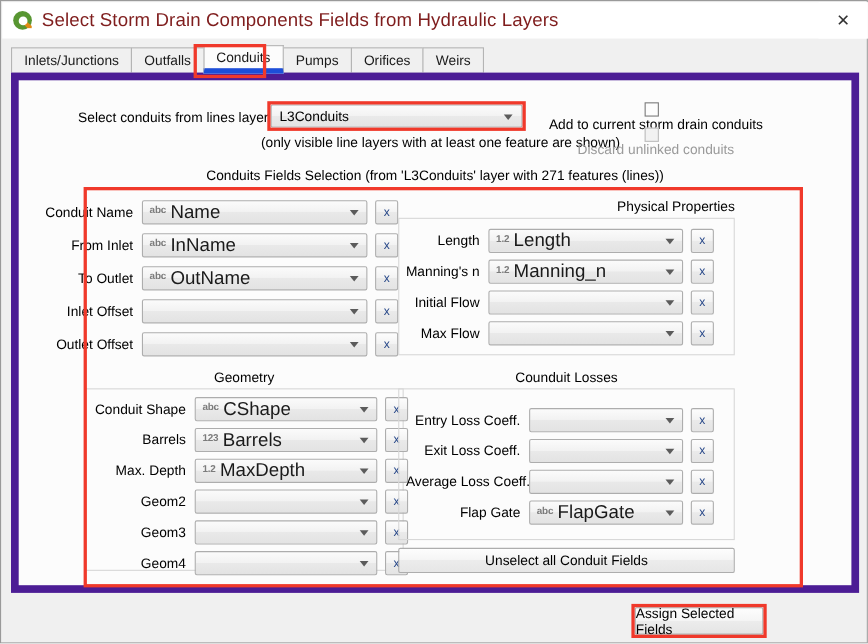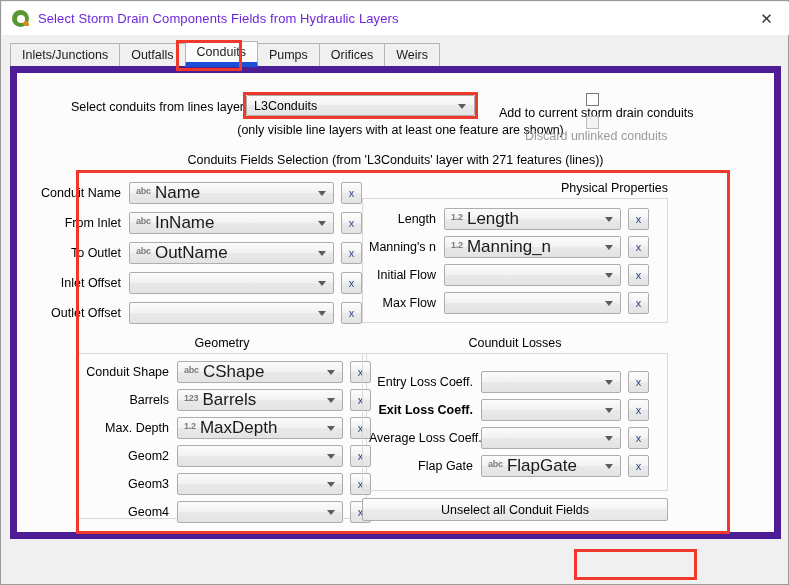--- a/index.html
+++ b/index.html
@@ -41,21 +41,21 @@
     position: absolute; left: 4.5px; top: 4.5px; width: 8px; height: 8px;
     border-radius: 50%;
     background: #ffffff;
   }
   .qgis-logo .tail {
     position: absolute; left: 8px; top: 8px; width: 9px; height: 8px;
     background: #e08a15;
     clip-path: polygon(25% 0, 100% 70%, 100% 100%, 60% 100%, 0 35%);
   }
   .title-text {
-    font-size: 13px; color: #6d28d9; letter-spacing: 0.1px;
+    font-size: 17px; color: #7f1d1d; letter-spacing: 0.1px;
   }
   .close-btn {
     position: absolute; right: 0; top: 0;
     width: 45px; height: 33px;
     display: flex; align-items: center; justify-content: center;
     font-size: 15px; color: #333; background: #ffffff;
   }
 
   
   .tabbar {
@@ -494,21 +494,21 @@
       <span class="flabel" style="width:112px;">Entry Loss Coeff.</span>
       <div class="combo" style="width:140px;">
         <span class="badge"></span>
         <span class="val"></span>
         <span class="arrow"></span>
       </div>
       <div class="xbtn">x</div>
     </div>
 
     <div class="frow" style="left:352px; top:326px;">
-      <span class="flabel" style="width:112px;font-weight:bold;">Exit Loss Coeff.</span>
+      <span class="flabel" style="width:112px;">Exit Loss Coeff.</span>
       <div class="combo" style="width:140px;">
         <span class="badge"></span>
         <span class="val"></span>
         <span class="arrow"></span>
       </div>
       <div class="xbtn">x</div>
     </div>
 
     <div class="frow" style="left:352px; top:354px;">
       <span class="flabel" style="width:112px;">Average Loss Coeff.</span>
@@ -528,15 +528,16 @@
         <span class="arrow"></span>
       </div>
       <div class="xbtn">x</div>
     </div>
 
     <div class="wide-btn" style="left:345px; top:425px; width:306px;">Unselect all Conduit Fields</div>
 
     <div class="fields-frame"></div>
   </div>
 
+  <div class="btn" style="left:576px; top:551px; width:117px;">Assign Selected Fields</div>
   <div class="btn-highlight" style="left:573px; top:548px; width:123px; height:31px;"></div>
 
 </div>
 
 </body></html>

